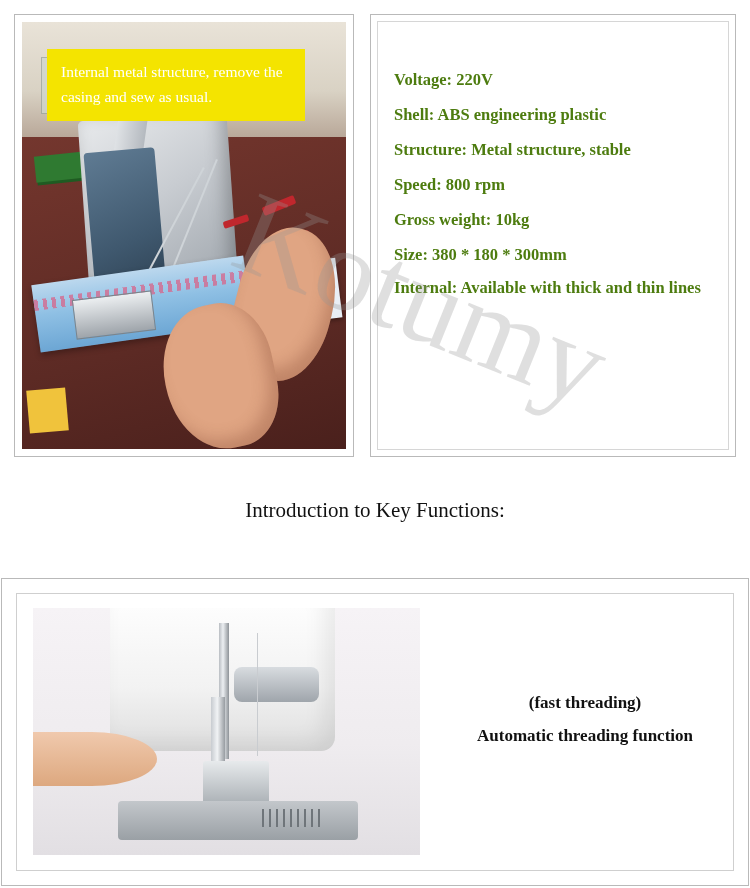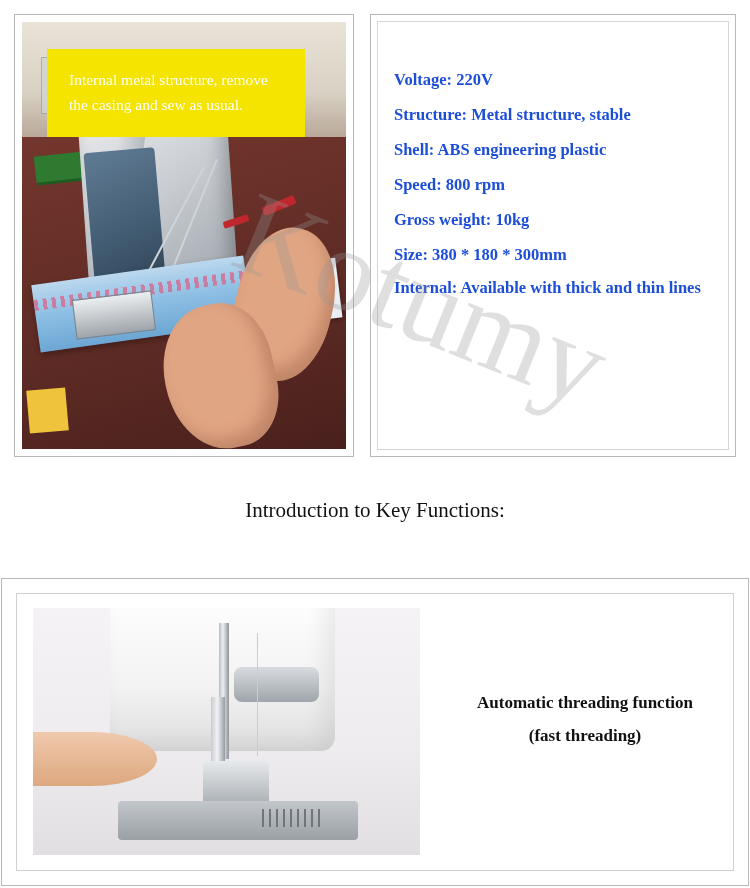--- a/index.html
+++ b/index.html
@@ -190,21 +190,21 @@
     position: absolute;
     left: 32px;
     top: 34px;
     width: 258px;
     background: #f4e400;
     padding: 10px 12px 12px 14px;
     box-sizing: border-box;
     z-index: 5;
   }
   .caption-box p {
-    margin: 8px;
+    margin: 0;
     font-family: "Liberation Serif", serif;
     font-size: 15.5px;
     line-height: 1.62;
     color: #ffffff;
   }
 
   .specs-panel {
     position: absolute;
     left: 370px;
     top: 14px;
@@ -225,21 +225,21 @@
   .specs-inner ul {
     list-style: none;
     margin: 0;
     padding: 0;
   }
   .specs-inner li {
     font-family: "Liberation Serif", serif;
     font-weight: bold;
     font-size: 16.5px;
     line-height: 35px;
-    color: #1d4ed8;
+    color: #4d7c0f;
     white-space: nowrap;
   }
   .specs-inner li.wrap { white-space: normal; line-height: 32px; }
 
   .section-title {
     position: absolute;
     left: 0;
     top: 498px;
     width: 750px;
     text-align: center;
@@ -417,22 +417,22 @@
     </div>
     <div class="caption-box">
       <p>Internal metal structure, remove the casing and sew as usual.</p>
     </div>
   </div>
 
   <div class="specs-panel">
     <div class="specs-inner">
       <ul>
         <li>Voltage: 220V</li>
+        <li>Shell: ABS engineering plastic</li>
         <li>Structure: Metal structure, stable</li>
-        <li>Shell: ABS engineering plastic</li>
         <li>Speed: 800 rpm</li>
         <li>Gross weight: 10kg</li>
         <li>Size: 380 * 180 * 300mm</li>
         <li class="wrap">Internal: Available with thick and thin lines</li>
       </ul>
     </div>
   </div>
 
 </div>
 
@@ -447,20 +447,20 @@
       <div class="bp-shaft"></div>
       <div class="bp-head"></div>
       <div class="bp-thread"></div>
       <div class="bp-needlebar"></div>
       <div class="bp-presser"></div>
       <div class="bp-plate"></div>
       <div class="bp-finger"></div>
     </div>
 
     <div class="bottom-caption">
+      <div>(fast threading)</div>
       <div>Automatic threading function</div>
-      <div>(fast threading)</div>
     </div>
 
   </div>
 </div>
 
 <div class="watermark">Kotumy</div>
 
 </body></html>

